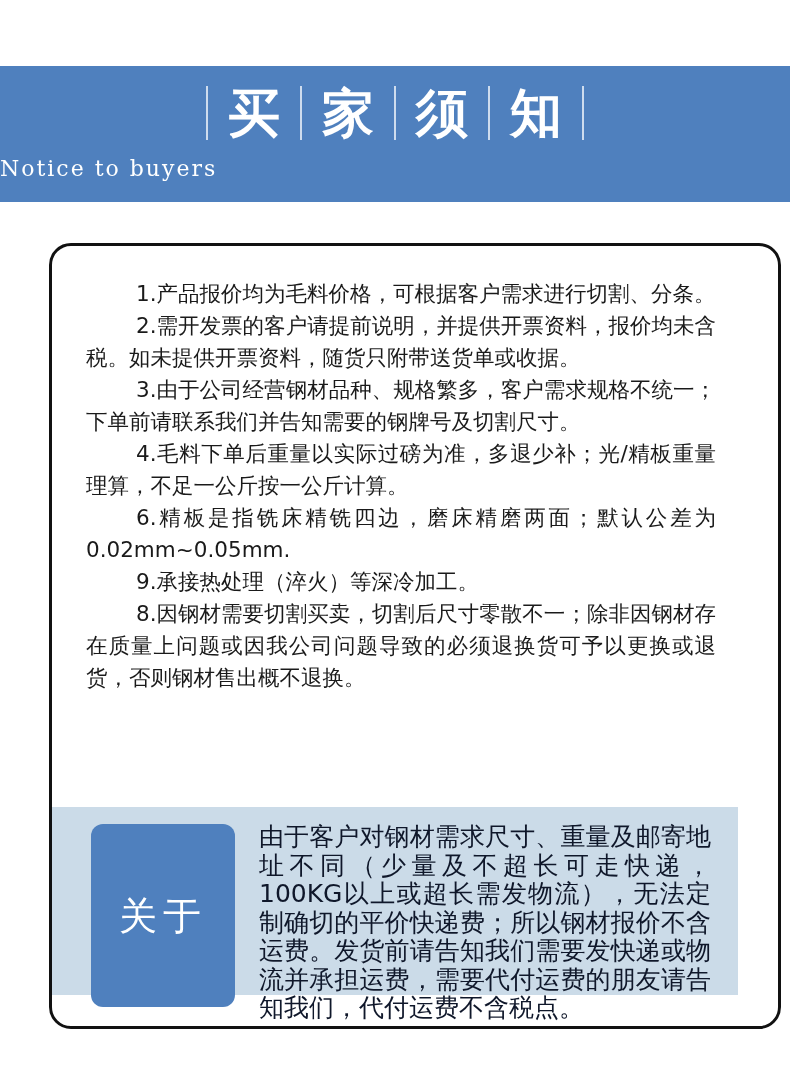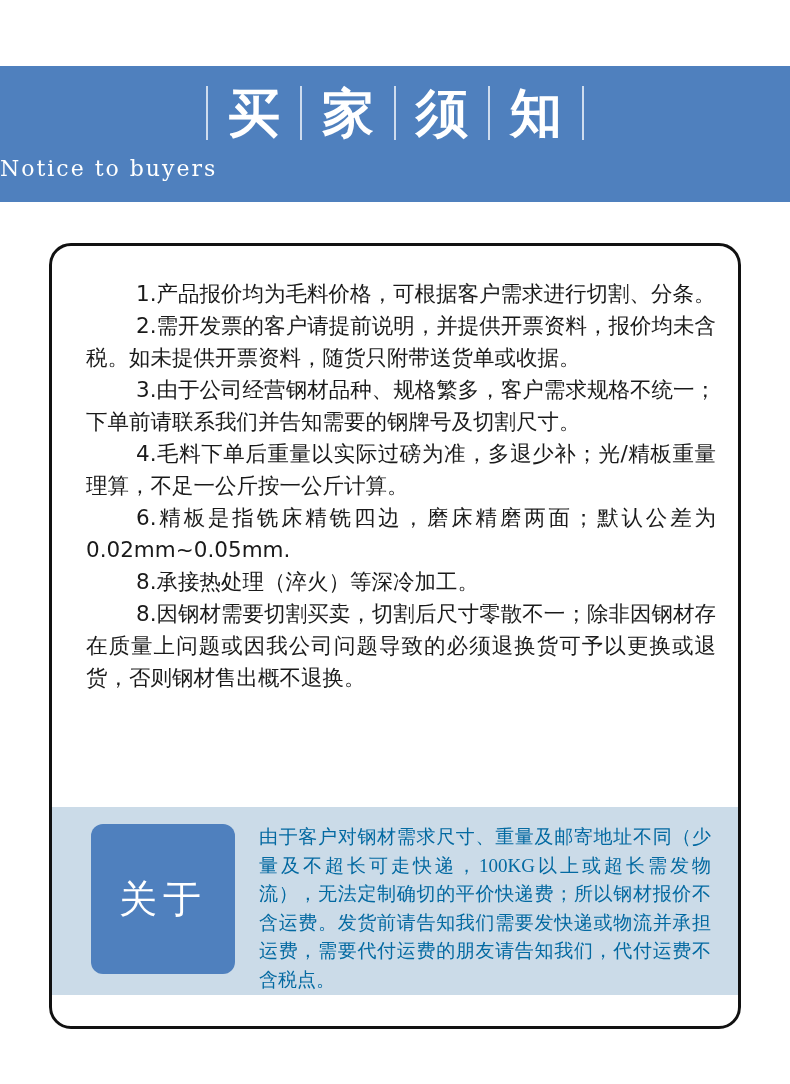--- a/index.html
+++ b/index.html
@@ -19,41 +19,41 @@
   .tchar {
     color:#fff; font-weight:bold; font-size:52px; line-height:58px;
     width:92px; text-align:center; letter-spacing:0;
   }
   .banner-sub {
     position:absolute; left:0; right:0; top:90px; text-align:left;
     color:#fff; font-family:"DejaVu Serif","Liberation Serif",serif; font-size:22px; letter-spacing:2px;
   }
   .card {
     position:absolute; left:49px; top:243px; width:686px; height:780px;
-    border:3px solid #111; border-radius:22px; background:#fff; overflow:hidden;
+    border:3px solid #111; border-radius:22px; background:#fff; overflow:hidden;padding-left:40px;
   }
   .notes { position:absolute; left:34px; top:32px; width:630px; }
   .note {
     font-size:21.5px; line-height:32px; margin:0; color:#1a1a1a;
     text-indent:50px; text-align:justify;
   }
   .ship {
     position:absolute; left:0; top:561px; width:686px; height:188px; background:#cbdbe8;
   }
   .ship-badge {
-    position:absolute; left:39px; top:17px; width:144px; height:150px;
+    position:absolute; left:39px; top:17px; width:144px; height:183px;
     background:#4f80be; border-radius:12px;
     display:flex; flex-direction:column; justify-content:center; align-items:center;
   }
   .ship-badge span {
     color:#fff; font-size:38px; line-height:48px; letter-spacing:6px;
   }
   .ship-text {
     position:absolute; left:207px; top:16px; width:452px;
-    font-size:19px; line-height:28.5px; color:#0369a1; text-align:justify;font-family:Liberation Serif, serif;
+    font-size:25px; line-height:28.5px; color:#0f172a; text-align:justify;
   }
 </style>
 </head>
 <body>
 
 <div class="banner">
   <div class="banner-title">
     <div class="sep"></div>
     <div class="tchar">买</div>
     <div class="sep"></div>
@@ -67,21 +67,21 @@
   <div class="banner-sub">Notice to buyers</div>
 </div>
 
 <div class="card">
   <div class="notes">
     <p class="note">1.产品报价均为毛料价格，可根据客户需求进行切割、分条。</p>
     <p class="note">2.需开发票的客户请提前说明，并提供开票资料，报价均未含税。如未提供开票资料，随货只附带送货单或收据。</p>
     <p class="note">3.由于公司经营钢材品种、规格繁多，客户需求规格不统一；下单前请联系我们并告知需要的钢牌号及切割尺寸。</p>
     <p class="note">4.毛料下单后重量以实际过磅为准，多退少补；光/精板重量理算，不足一公斤按一公斤计算。</p>
     <p class="note">6.精板是指铣床精铣四边，磨床精磨两面；默认公差为0.02mm~0.05mm.</p>
-    <p class="note">8.承接热处理（淬火）等深冷加工。</p>
+    <p class="note">9.承接热处理（淬火）等深冷加工。</p>
     <p class="note">8.因钢材需要切割买卖，切割后尺寸零散不一；除非因钢材存在质量上问题或因我公司问题导致的必须退换货可予以更换或退货，否则钢材售出概不退换。</p>
   </div>
 
   <div class="ship">
     <div class="ship-badge">
       <span>关于</span>
     </div>
     <div class="ship-text">由于客户对钢材需求尺寸、重量及邮寄地址不同（少量及不超长可走快递，100KG以上或超长需发物流），无法定制确切的平价快递费；所以钢材报价不含运费。发货前请告知我们需要发快递或物流并承担运费，需要代付运费的朋友请告知我们，代付运费不含税点。</div>
   </div>
 </div>

